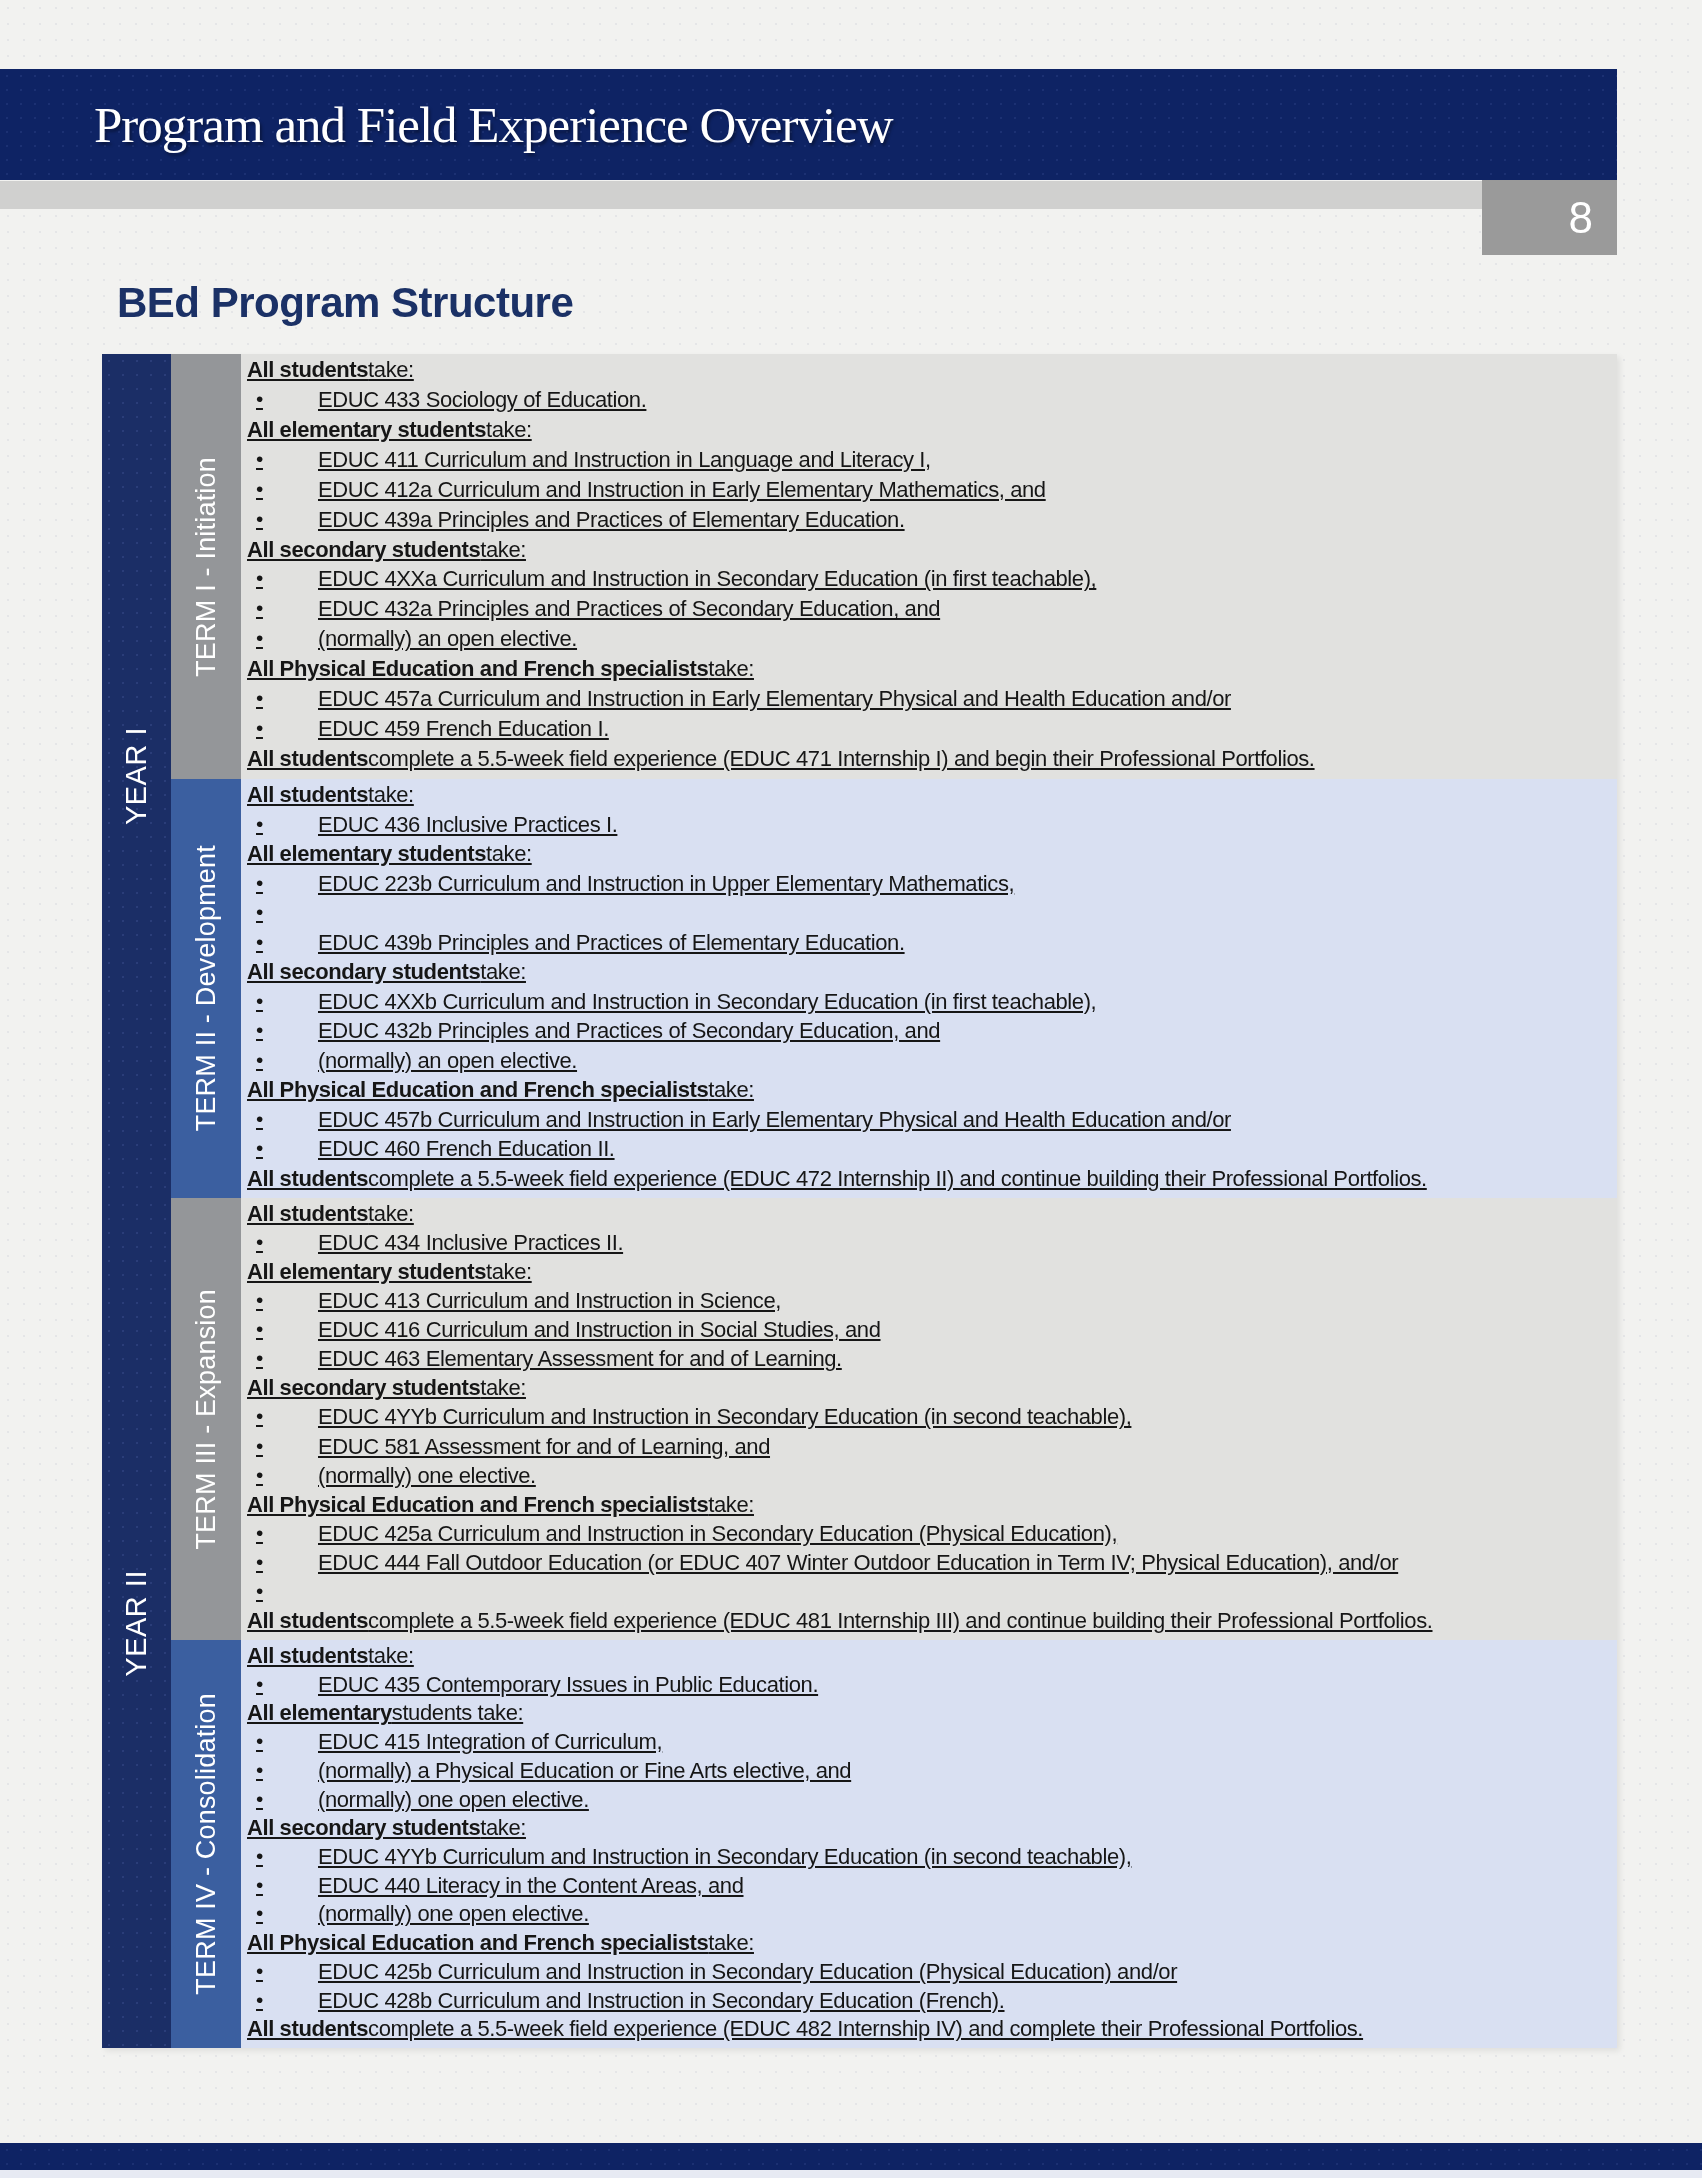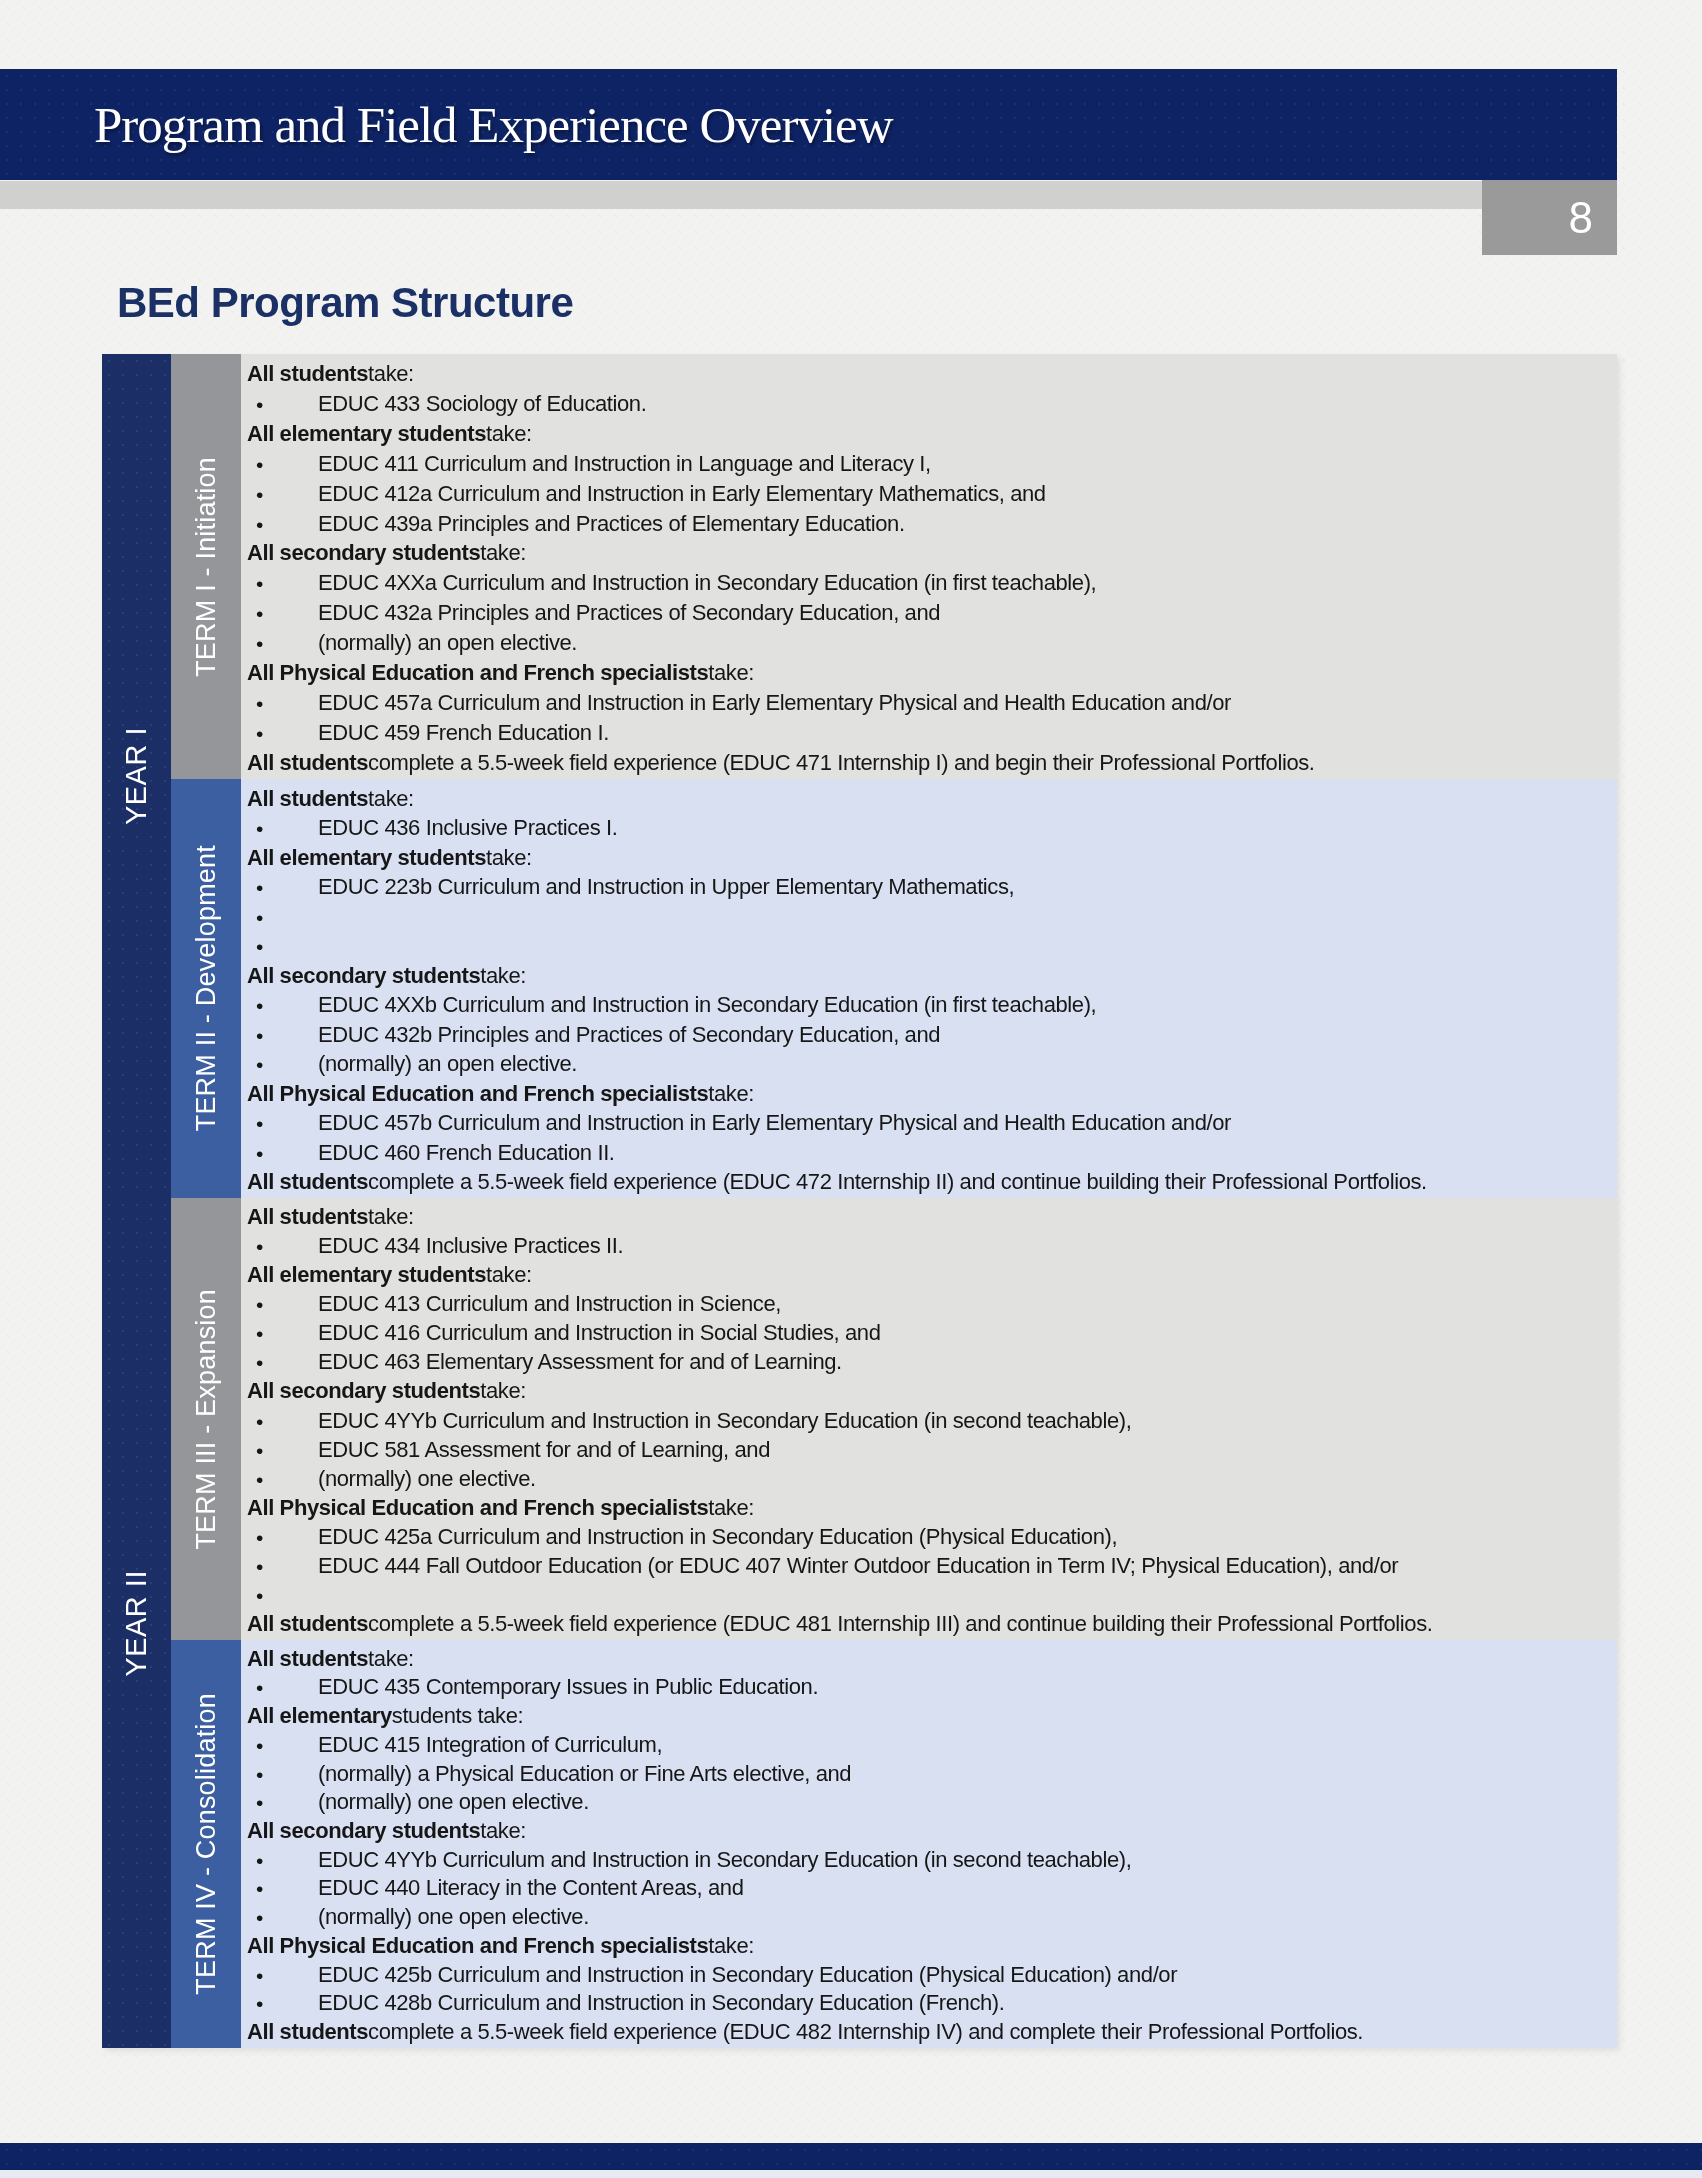--- a/index.html
+++ b/index.html
@@ -119,26 +119,27 @@
     padding: 3px 8px 3px 6px;
     box-sizing: border-box;
     overflow: hidden;
   }
   .content-cell.gray { background: var(--content-gray); }
   .content-cell.blue { background: var(--content-blue); }
 
   .line {
     flex: 1 1 0;
     display: flex;
-    align-items: flex-end;
+    align-items: flex-start;
     font-size: 22px;
     color: #161616;
     letter-spacing: -0.4px;
     white-space: nowrap;
     min-height: 0;
+    text-decoration: underline;
   }
   .line .bold { font-weight: bold; }
   .line.bullet .dot {
     flex: 0 0 71px;
     padding-left: 9px;
     box-sizing: border-box;
     font-size: 21px;
   }
 
   
@@ -259,20 +260,21 @@
       </div>
       <div class="line bullet">
         <span class="dot">•</span>
         <span class="txt">EDUC 223b Curriculum and Instruction in Upper Elementary Mathematics,</span>
       </div>
       <div class="line bullet">
         <span class="dot">•</span>
       </div>
       <div class="line bullet">
         <span class="dot">•</span>
+        <span class="txt">EDUC 439b Principles and Practices of Elementary Education.</span>
       </div>
       <div class="line heading">
         <span class="bold">All secondary students</span>
         <span> take:</span>
       </div>
       <div class="line bullet">
         <span class="dot">•</span>
         <span class="txt">EDUC 4XXb Curriculum and Instruction in Secondary Education (in first teachable),</span>
       </div>
       <div class="line bullet">

